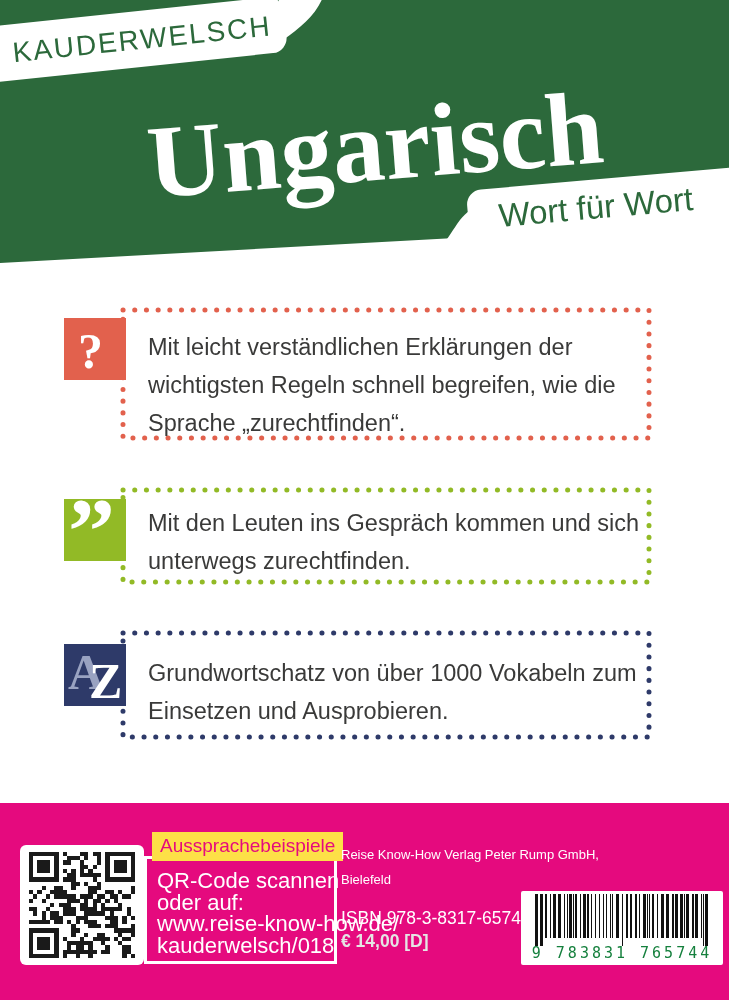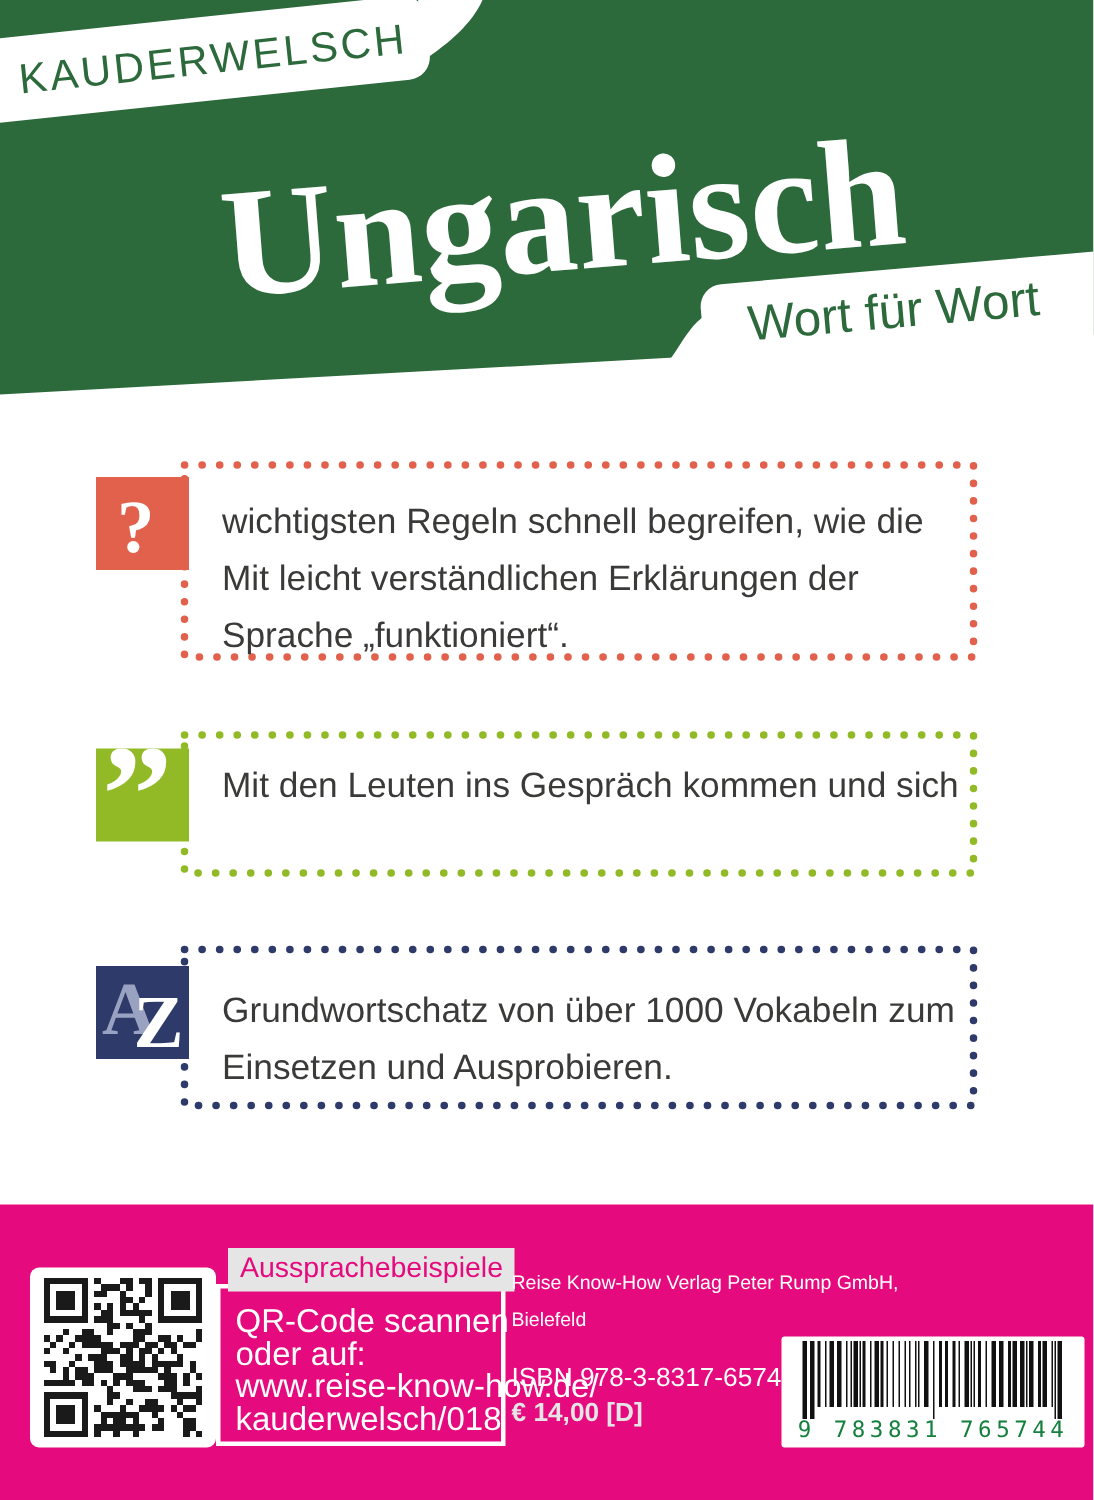--- a/index.html
+++ b/index.html
@@ -32,21 +32,21 @@
   .glyph-z{left:25px;top:12px;font-size:50px;}
   .f-lines{position:absolute;left:84px;color:var(--text);font-size:23.5px;line-height:38px;}
   .f-lines div{white-space:nowrap;}
 
   
   .footer{position:absolute;left:0;top:803px;width:729px;height:197px;background:var(--pink);}
   .qr-box{position:absolute;left:20px;top:42px;width:124px;height:120px;background:#fff;border-radius:6px;}
   .qr-box svg{position:absolute;left:9px;top:7px;}
   .qr-box svg rect{fill:#1a1a1a;}
   .info-box{position:absolute;left:144px;top:53px;width:193px;height:108px;border:3px solid #fff;box-sizing:border-box;}
-  .tab{position:absolute;left:152px;top:29px;background:#e5e5e5;color:var(--pink);font-size:19px;padding:3px 8px 4px 8px;white-space:nowrap;}
+  .tab{position:absolute;left:152px;top:29px;background:#fde047;color:var(--pink);font-size:19px;padding:3px 8px 4px 8px;white-space:nowrap;}
   .qr-lines{position:absolute;left:157px;top:67px;color:#fff;font-size:22px;line-height:21.5px;}
   .qr-lines div{white-space:nowrap;}
   .publisher{position:absolute;left:341px;top:40px;color:#fff;font-size:13px;line-height:24.5px;}
   .isbn{position:absolute;left:341px;top:105px;color:#fff;font-size:17.5px;white-space:nowrap;}
   .price{position:absolute;left:341px;top:128px;color:#e5e5e5;font-size:17.5px;font-weight:bold;white-space:nowrap;}
   .barcode{position:absolute;left:521px;top:88px;width:202px;height:74px;background:#fff;border-radius:2px;}
   .barcode svg rect{fill:#111;}
   .barcode .digits{position:absolute;left:0;bottom:3px;width:100%;text-align:center;
      font-family:"DejaVu Sans Mono",monospace;font-size:15px;letter-spacing:3px;color:#15803d;white-space:nowrap;}
 </style>
@@ -76,35 +76,36 @@
   </svg>
 
   <div class="feature f-red" style="top:307px;height:134px;">
     <svg class="dots" width="532" height="134">
       <rect x="3" y="3" width="526" height="128" stroke-dasharray="0.1 11.6"></rect>
     </svg>
     <div class="icon-square" style="top:11px;">
       <span class="glyph-q">?</span>
     </div>
     <div class="f-lines" style="top:21px;">
+      <div>Mit leicht verständlichen Erklärungen der</div>
       <div>wichtigsten Regeln schnell begreifen, wie die</div>
-      <div>Mit leicht verständlichen Erklärungen der</div>
-      <div>Sprache „funktioniert“.</div>
+      <div>Sprache „zurechtfinden“.</div>
     </div>
   </div>
 
   <div class="feature f-lime" style="top:487px;height:98px;">
     <svg class="dots" width="532" height="98">
       <rect x="3" y="3" width="526" height="92" stroke-dasharray="0.1 11.6"></rect>
     </svg>
     <div class="icon-square" style="top:12px;">
       <span class="glyph-quotes">”</span>
     </div>
     <div class="f-lines" style="top:17px;">
       <div>Mit den Leuten ins Gespräch kommen und sich</div>
+      <div>unterwegs zurechtfinden.</div>
     </div>
   </div>
 
   <div class="feature f-navy" style="top:630px;height:110px;">
     <svg class="dots" width="532" height="110">
       <rect x="3" y="3" width="526" height="104" stroke-dasharray="0.1 11.6"></rect>
     </svg>
     <div class="icon-square" style="top:14px;">
       <span class="glyph-a">A</span>
       <span class="glyph-z">Z</span>

